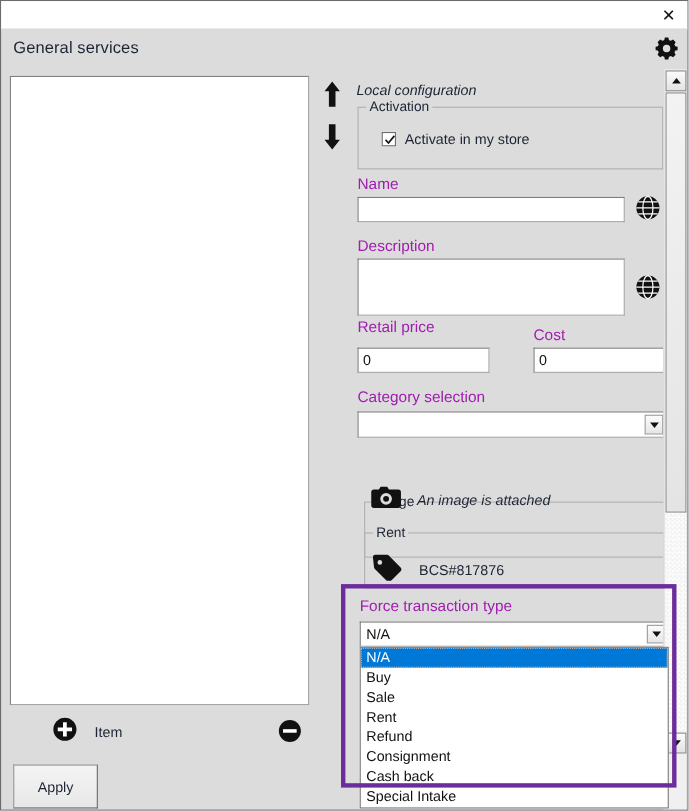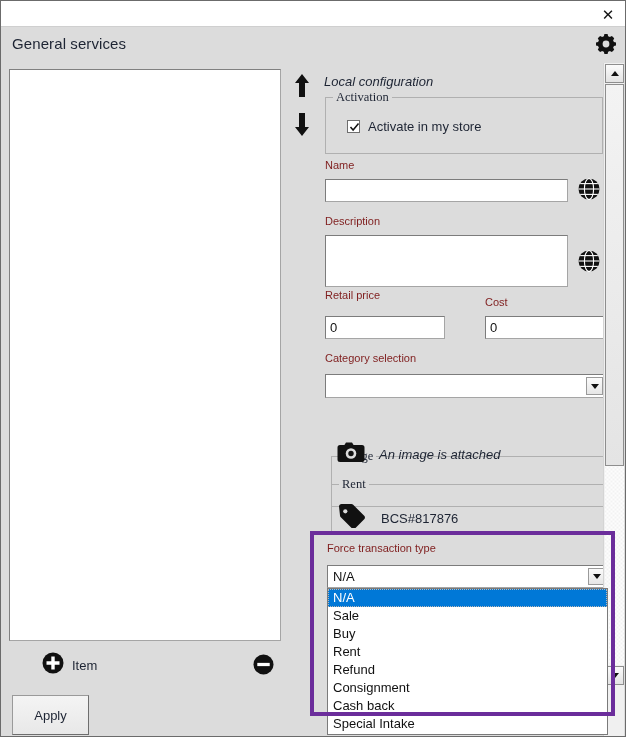--- a/index.html
+++ b/index.html
@@ -66,22 +66,22 @@
   .sort-arrows {
     position: absolute; left: 288px; top: 72px;
     width: 26px; height: 68px;
   }
   .sort-arrows svg { display: block; }
   .arrow-up { position: absolute; left: 2px; top: 0; cursor: pointer; }
   .arrow-down { position: absolute; left: 2px; top: 38px; cursor: pointer; }
 
   
   .add-item {
-    position: absolute; left: 41px; top: 651px;
-    display: flex; align-items: center; gap: 8px;
+    position: absolute; left: 47px; top: 651px;
+    display: flex; align-items: center; gap: 16px;
     cursor: pointer;
     justify-content: space-between;
   }
   .add-item .lbl { font-size: 13px; color: #1d2433; }
   .remove-item {
     position: absolute; left: 252px; top: 653px;
     cursor: pointer;
   }
 
   
@@ -102,26 +102,26 @@
   }
 
   .group {
     position: absolute;
     border: 1px solid #b0b0b0;
   }
   .group > .legend {
     position: absolute; top: -8px; left: 7px;
     background: #dcdcdc;
     padding: 0 3px;
-    font-size: 12.5px; color: #1d2433; font-family: Liberation Serif, serif;
+    font-size: 12.5px; color: #1d2433;
   }
 
   .field-label {
     position: absolute;
-    font-size: 11px; color: #7f1d1d;
+    font-size: 14px; color: #a21caf;
   }
 
   .txt {
     position: absolute;
     background: #ffffff;
     border: 1px solid #a5a5a5;
     border-top-color: #7c7c7c;
     border-left-color: #7c7c7c;
     font-size: 13px; color: #111;
     padding: 2px 4px;
@@ -387,22 +387,22 @@
   <div class="field-label" style="left:326px; top:541px;">Force transaction type</div>
   <div class="combo" style="left:326px; top:564px; width:281px; height:23px;">
     <span class="val">N/A</span>
     <span class="arrow-box">
         <span class="caret"></span>
       </span>
   </div>
 
   <div class="dropdown-popup">
     <div class="dd-item selected">N/A</div>
+    <div class="dd-item">Buy</div>
     <div class="dd-item">Sale</div>
-    <div class="dd-item">Buy</div>
     <div class="dd-item">Rent</div>
     <div class="dd-item">Refund</div>
     <div class="dd-item">Consignment</div>
     <div class="dd-item">Cash back</div>
     <div class="dd-item">Special Intake</div>
   </div>
 
   <div class="highlight-box"></div>
 
   <div class="vscroll">

